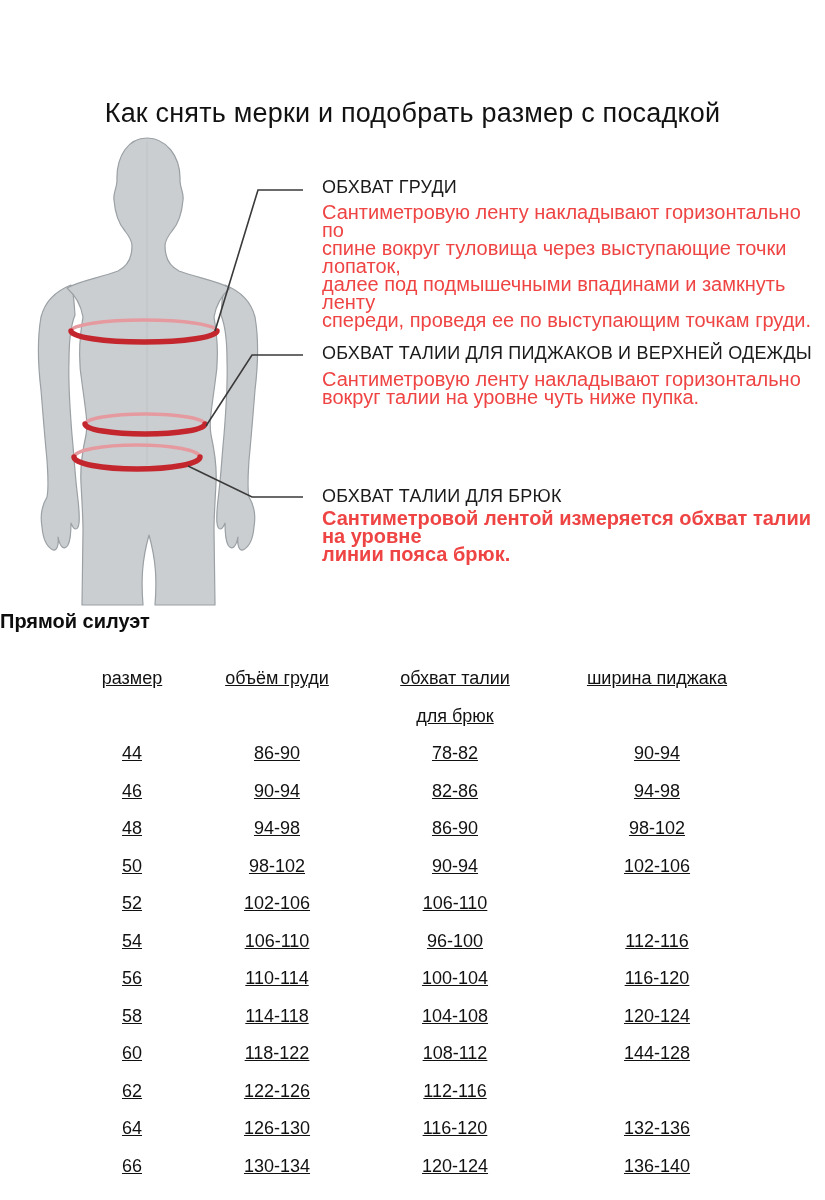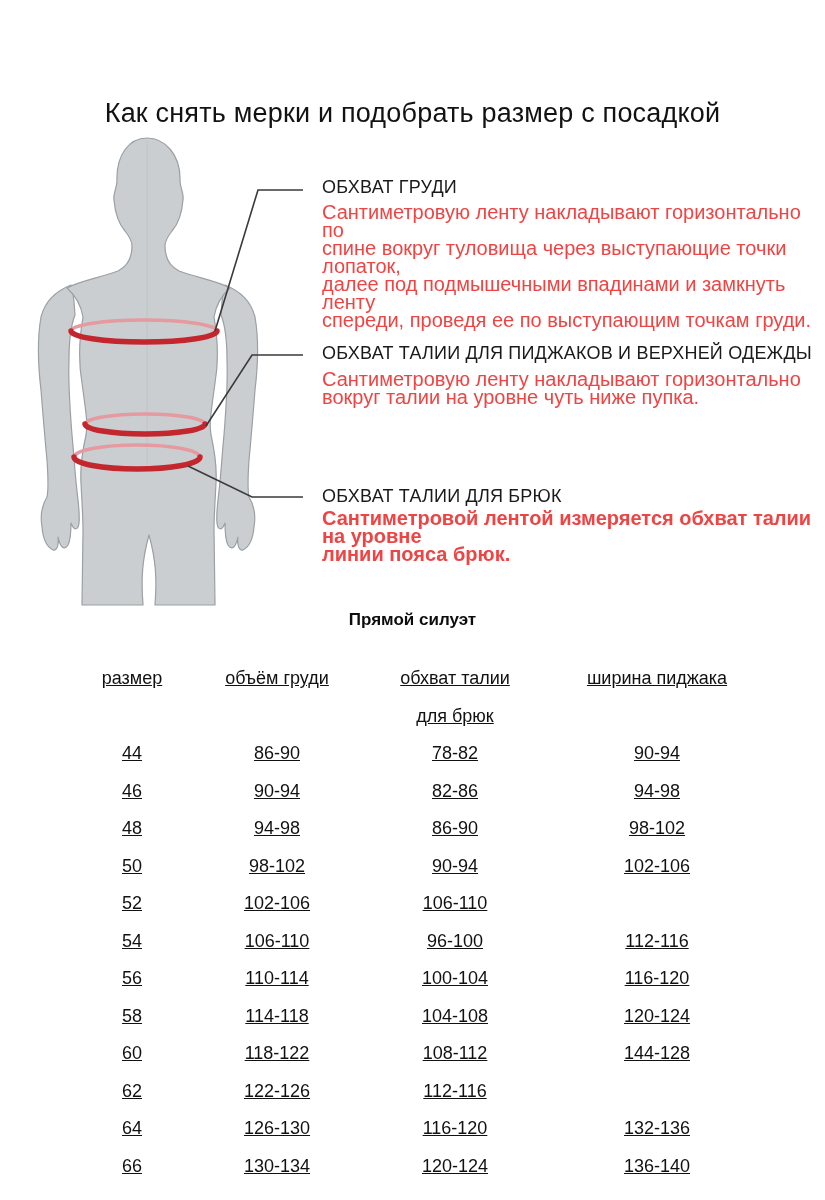--- a/index.html
+++ b/index.html
@@ -20,22 +20,22 @@
   .measure-body{
     font-size:20px;line-height:18px;color:#ef4444;white-space:pre-line;width:505px;
   }
   .sec1-head{top:177px;}
   .sec1-body{top:203px;}
   .sec2-head{top:343px;}
   .sec2-body{top:370px;}
   .sec3-head{top:486px;}
   .sec3-body{top:509px;font-weight:bold;}
   .table-title{
-    position:absolute;top:610px;left:0;width:825px;text-align:center;
-    font-size:17px;font-weight:700;color:#0d0d0d;
+    position:absolute;top:610px;left:0;width:825px;text-align:left;
+    font-size:20px;font-weight:700;color:#0d0d0d;
   }
   .size-table{position:absolute;left:60px;top:660px;width:694px;font-size:18px;text-decoration:underline;}
   .trow{
     display:grid;grid-template-columns:144px 146px 210px 194px;
     height:37.5px;align-items:center;
   }
   .trow .cell{text-align:center;white-space:nowrap;}
   .thead .cell{font-weight:400;}
 </style>
 </head>

